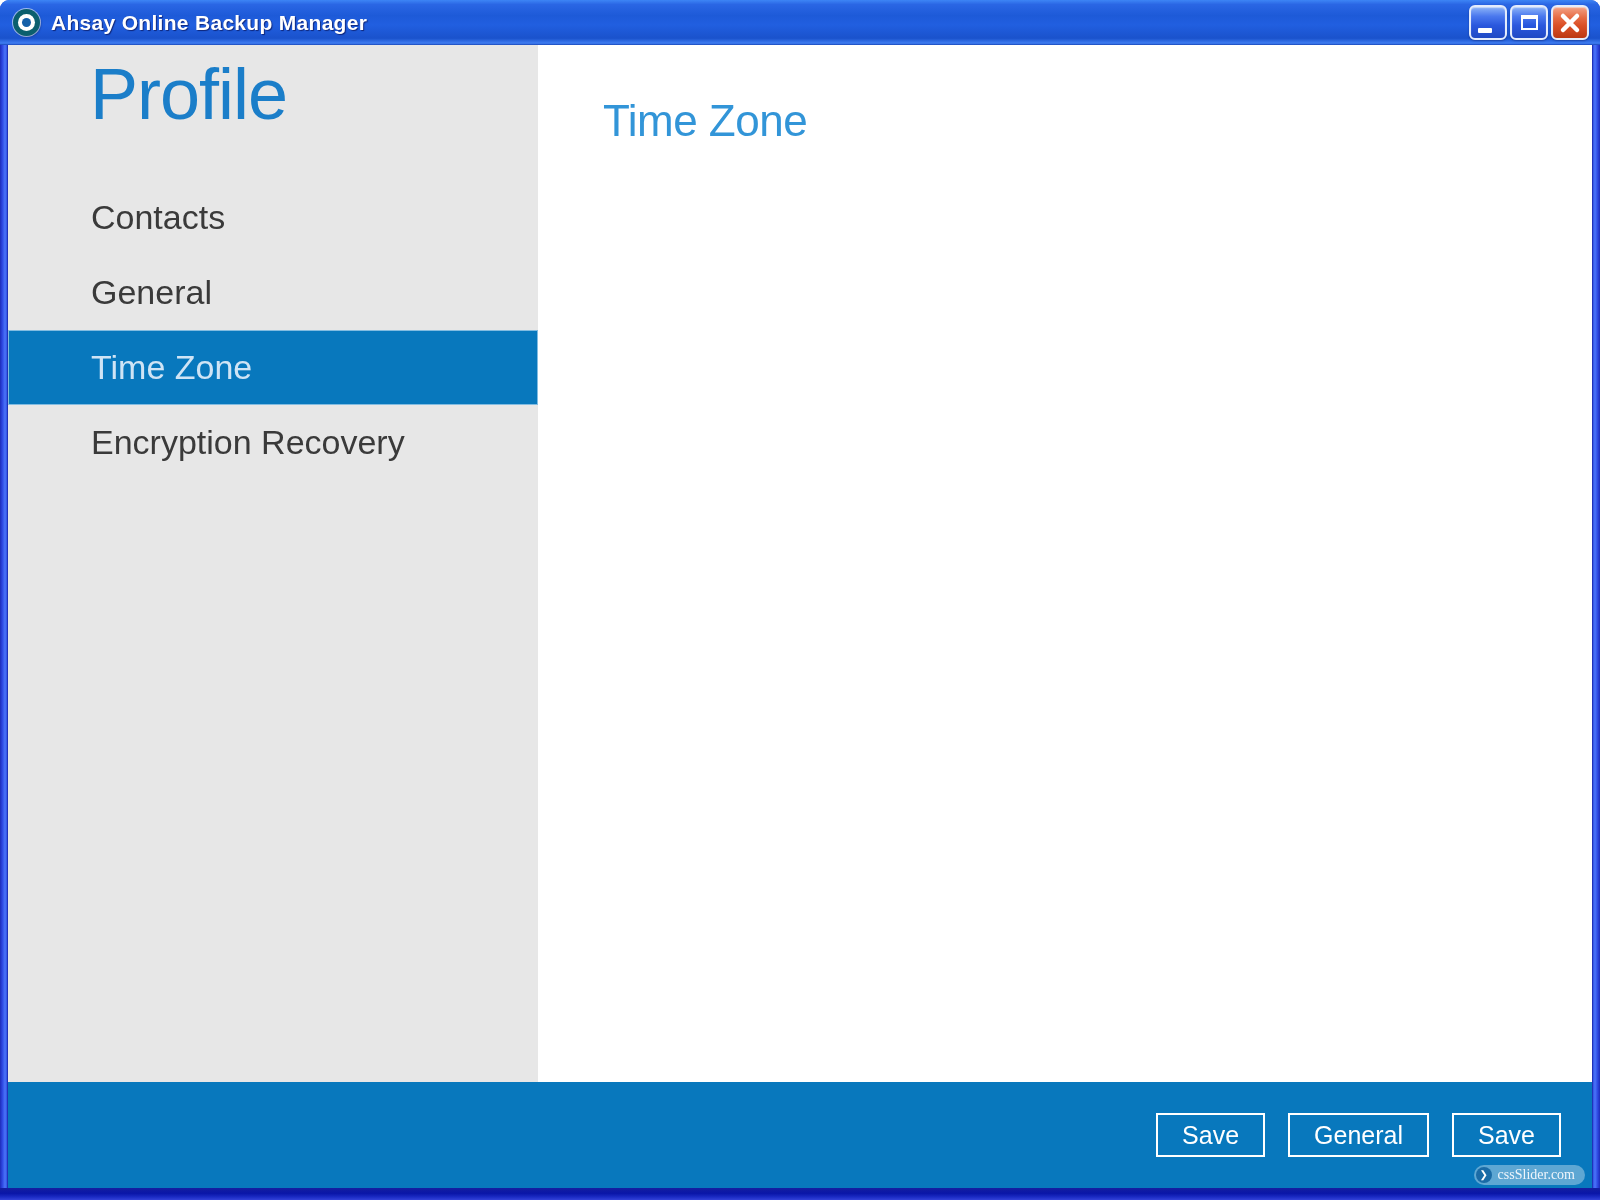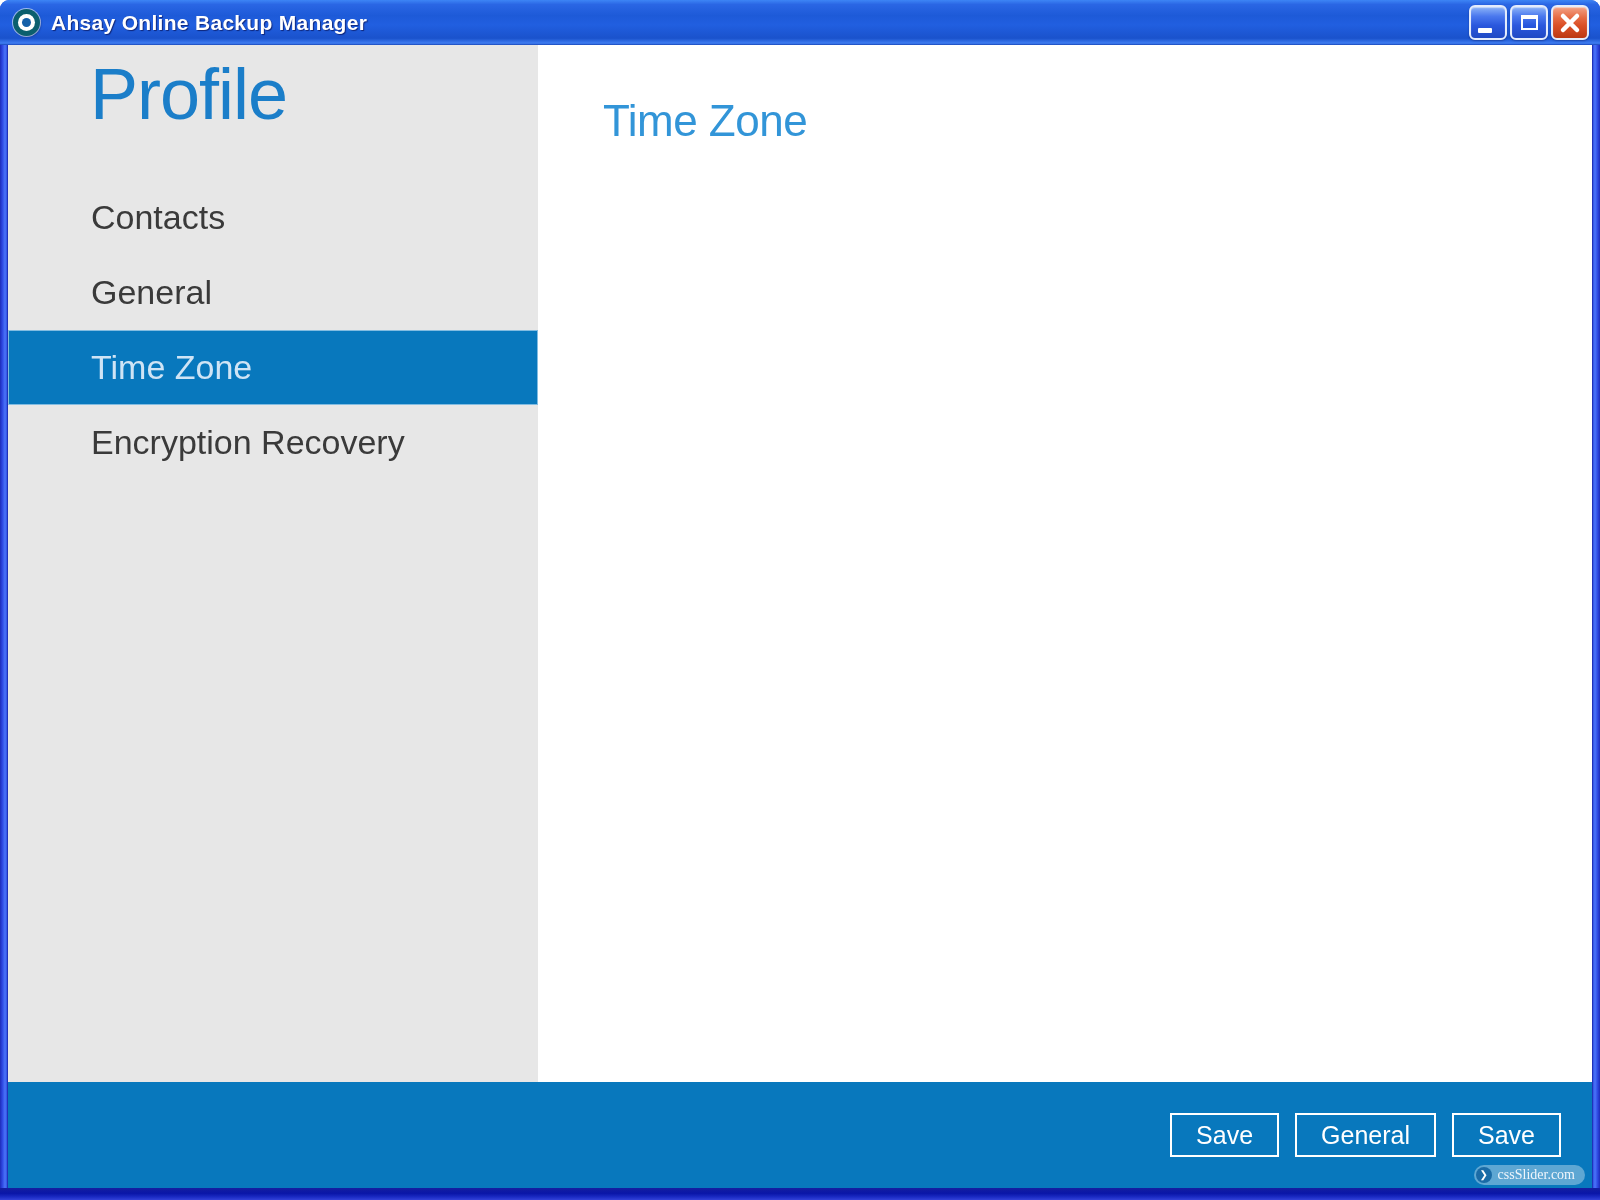--- a/index.html
+++ b/index.html
@@ -98,21 +98,21 @@
   }
   .dropdown-value{ font-size:24px; font-weight:600; color:#1a1a1a; }
   .dropdown .chev{ flex:0 0 auto; margin-top:3px; }
 
   
   .footer{ height:106px; flex:0 0 106px; background:#0878bd; position:relative; }
   .footer-buttons{ position:absolute; top:31px; right:31px; display:flex; gap:16px; }
   .footer-btn{
     height:44px; padding:0 24px; min-width:94px;
     background:transparent; border:2px solid #ffffff; color:#ffffff;
-    font-size:25px; font-weight:500; font-family:inherit; cursor:pointer;
+    font-size:25px; font-weight:500; font-family:inherit; cursor:pointer;margin-left:7px;
   }
   .watermark{
     position:absolute; right:7px; bottom:3px; height:20px;
     background:rgba(200,223,238,.45); border-radius:11px;
     display:flex; align-items:center; gap:6px; padding:0 10px 0 2px; cursor:pointer;
   }
   .watermark-circle{
     width:16px; height:16px; border-radius:50%; background:#1a6ba6;
     color:#ffffff; display:grid; place-items:center;
     font-size:10px; font-weight:bold; line-height:1;

